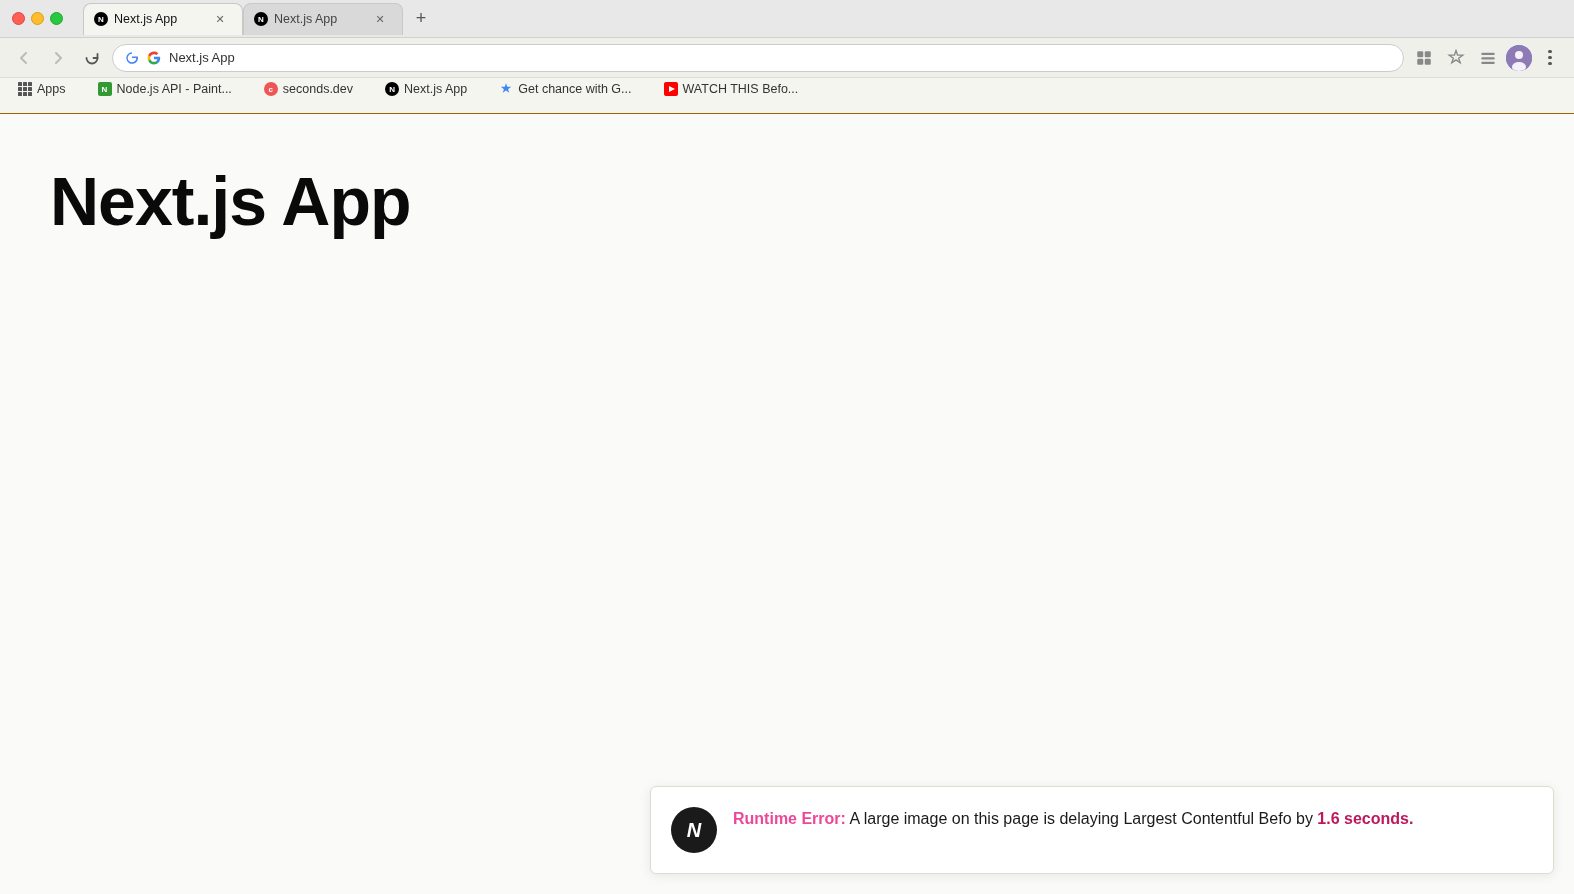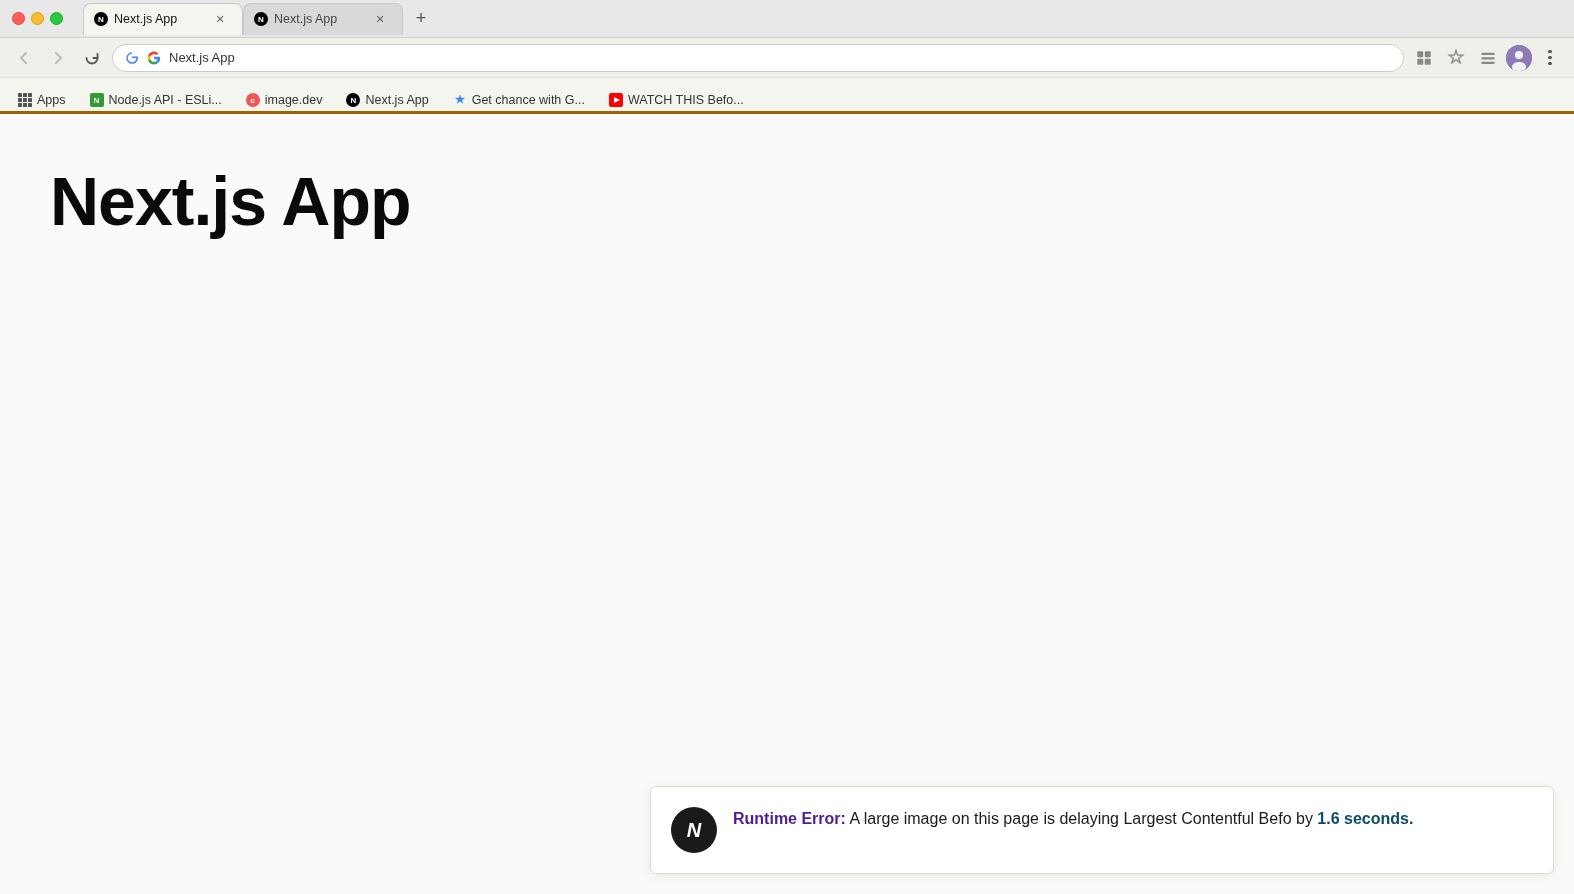--- a/index.html
+++ b/index.html
@@ -179,24 +179,24 @@
       font-weight: bold;
       cursor: pointer;
       overflow: hidden;
     }
 
     
     .bookmarks-bar {
       background: #f5f5f0;
       height: 36px;
       display: flex;
-      align-items: flex-end;
+      align-items: flex-start;
       padding: 0 10px;
-      gap: 8px;
-      border-bottom: 3px solid #a16207;
+      gap: 16px;
+      border-bottom: 1px solid #a16207;
     }
     .bookmark-item {
       display: flex;
       align-items: center;
       gap: 5px;
       padding: 4px 8px;
       border-radius: 4px;
       cursor: pointer;
       font-size: 12.5px;
       color: #333;
@@ -270,26 +270,26 @@
       font-size: 20px;
       font-weight: 800;
       font-style: italic;
     }
     .error-text {
       font-size: 16px;
       color: #1a1a1a;
       line-height: 1.5;
     }
     .error-label {
-      color: #4c1d95;
+      color: #ec4899;
       font-weight: 700;
     }
     .error-highlight {
       font-weight: 700;
-      color: #0c4a6e;
+      color: #be185d;
     }
     .vdots-icon {
       display: flex;
       flex-direction: column;
       gap: 2.5px;
       align-items: center;
     }
     .vdots-icon span {
       width: 3.5px;
       height: 3.5px;
@@ -419,26 +419,26 @@
         <span></span>
       <span></span>
         <span></span>
         <span></span>
     </div>
     <span>Apps</span>
   </div>
 
   <div class="bookmark-item">
     <div class="bookmark-favicon" style="background:#339933; border-radius:2px; color:#fff; font-size:8px; font-weight:bold; display:flex; align-items:center; justify-content:center;">N</div>
-    <span>Node.js API - ESLi...</span>
+    <span>Node.js API - Paint...</span>
   </div>
 
   <div class="bookmark-item">
     <div class="bookmark-favicon" style="background:#e55; border-radius:50%; color:#fff; font-size:8px; font-weight:bold; display:flex; align-items:center; justify-content:center;">c</div>
-    <span>image.dev</span>
+    <span>seconds.dev</span>
   </div>
 
   <div class="bookmark-item">
     <div class="bookmark-favicon tab-favicon-nextjs" style="background:#000; border-radius:50%; color:#fff; font-size:8px; font-weight:bold; display:flex; align-items:center; justify-content:center; width:14px; height:14px;">N</div>
     <span>Next.js App</span>
   </div>
 
   <div class="bookmark-item">
     <div class="bookmark-favicon" style="display:flex; align-items:center; justify-content:center;">
       <svg width="14" height="14" viewBox="0 0 24 24">

